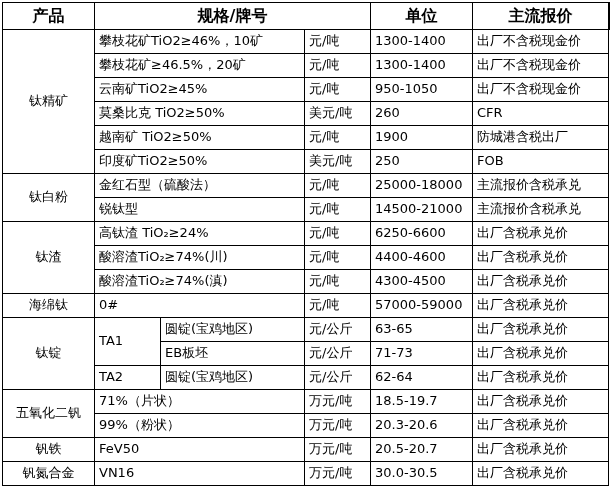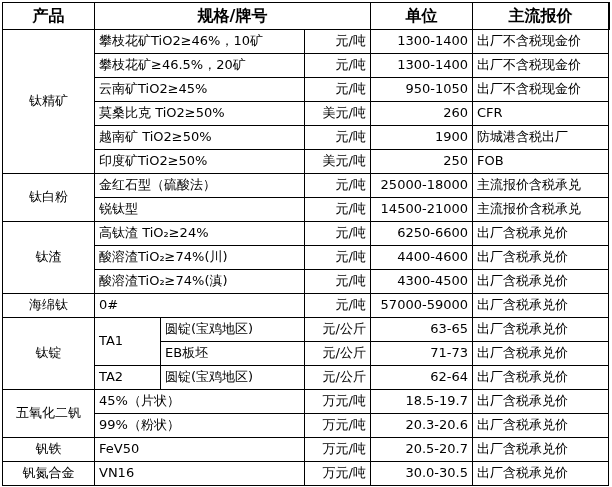--- a/index.html
+++ b/index.html
@@ -57,25 +57,25 @@
   td.spec {
     text-align: left;
     font-size: 13px;
     margin-top: 40px;
   }
   td.spec2 {
     text-align: left;
     font-size: 13px;
   }
   td.unit {
-    text-align: right;
+    text-align: left;
     font-size: 13px;
   }
   td.price {
-    text-align: right;
+    text-align: left;
     font-size: 13px;
   }
   td.remark {
     text-align: left;
     font-size: 13px;
   }
   tr.data-row td {
     height: 23px;
   }
 </style>
@@ -192,21 +192,21 @@
         </tr>
         <tr class="data-row">
           <td class="sub" rowspan="1">TA2</td>
           <td class="spec2">圆锭(宝鸡地区)</td>
           <td class="unit">元/公斤</td>
           <td class="price">62-64</td>
           <td class="remark">出厂含税承兑价</td>
         </tr>
         <tr class="data-row">
           <td class="cat" rowspan="2">五氧化二钒</td>
-          <td class="spec" colspan="2">45%（片状）</td>
+          <td class="spec" colspan="2">71%（片状）</td>
           <td class="unit">万元/吨</td>
           <td class="price">18.5-19.7</td>
           <td class="remark">出厂含税承兑价</td>
         </tr>
         <tr class="data-row">
           <td class="spec" colspan="2">99%（粉状）</td>
           <td class="unit">万元/吨</td>
           <td class="price">20.3-20.6</td>
           <td class="remark">出厂含税承兑价</td>
         </tr>

